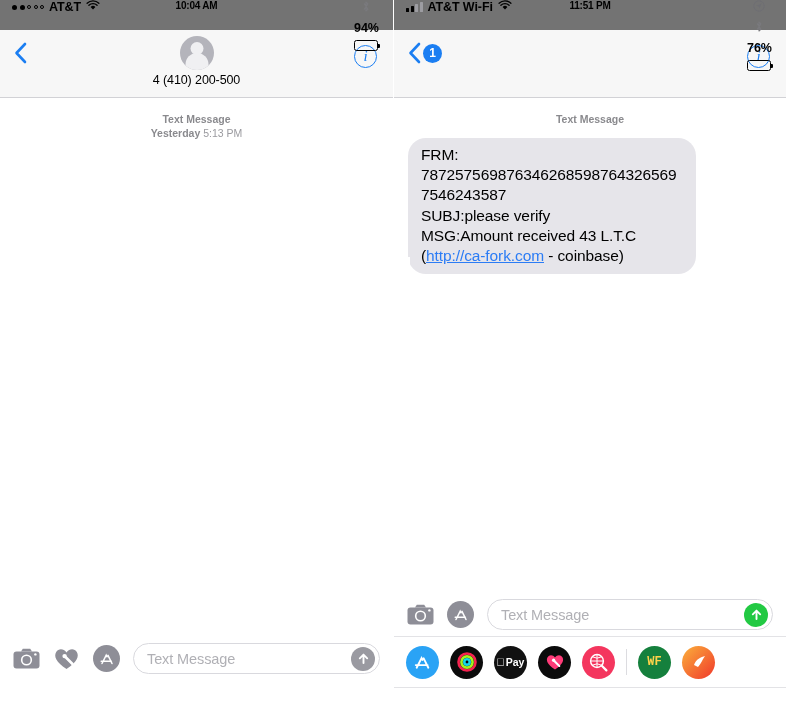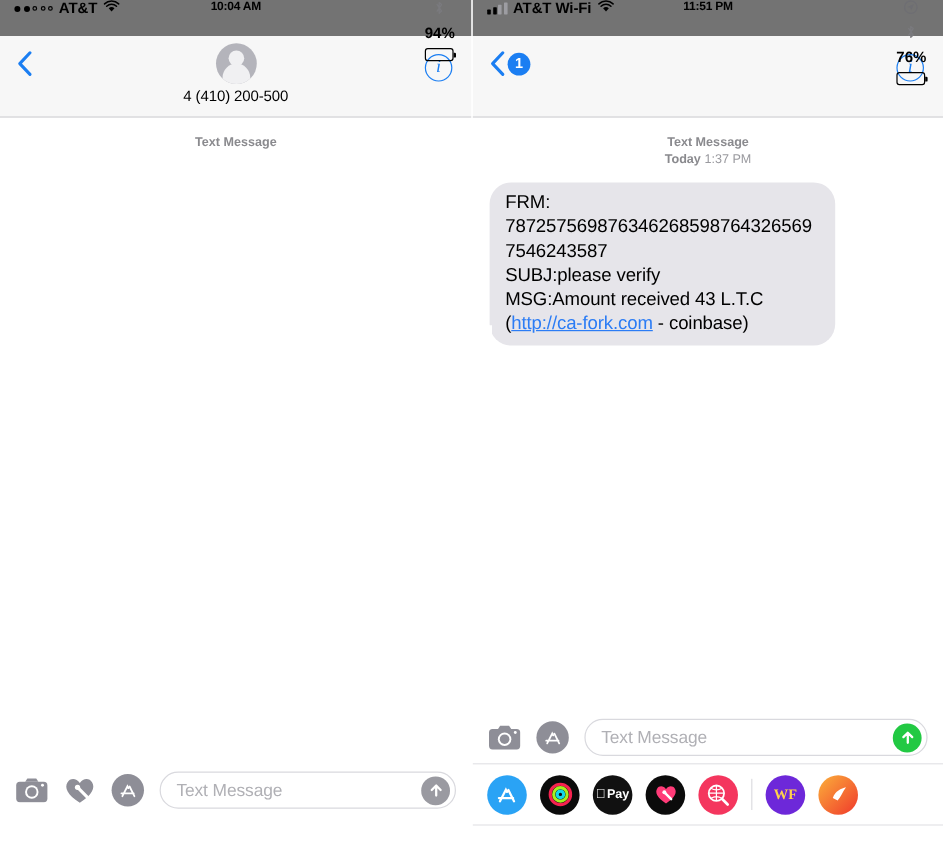--- a/index.html
+++ b/index.html
@@ -215,20 +215,24 @@
             <span class="body"></span>
         </div>
         <div class="contact-name">4 (410) 200-500</div>
       </div>
       <div class="info-btn">i</div>
     </div>
 
     <div class="convo">
       <div class="timestamp">
         <div class="ts-line1">Text Message</div>
+        <div>
+          <span class="ts-date">Yesterday</span>
+          <span class="ts-time">5:13 PM</span>
+        </div>
       </div>
     </div>
 
     <div class="bottombar" style="bottom:32px">
       <span class="icon-btn">
         <svg class="camera-icon" viewBox="0 0 27 21">
           <rect x="0.5" y="3.5" width="26" height="17" rx="3" fill="#8e8e97"></rect>
           <path d="M8 3.5 L9.8 0.8 L17.2 0.8 L19 3.5 Z" fill="#8e8e97"></path>
           <circle cx="13.5" cy="12" r="5.6" fill="#fff"></circle>
           <circle cx="13.5" cy="12" r="4" fill="#8e8e97"></circle>
@@ -303,24 +307,20 @@
           <path d="M11 2 L2.5 11 L11 20" stroke="#1b7ef2" stroke-width="2.6" fill="none" stroke-linecap="round" stroke-linejoin="round"></path>
         </svg>
         <span class="badge">1</span>
       </div>
       <div class="info-btn">i</div>
     </div>
 
     <div class="convo">
       <div class="timestamp">
         <div class="ts-line1">Text Message</div>
-        <div>
-          <span class="ts-date">Today</span>
-          <span class="ts-time">1:37 PM</span>
-        </div>
       </div>
       <div class="bubble-row">
         <div class="bubble" style="max-width:288px"><span>FRM:</span>
 <span>7872575698763462685987643265697546243587</span>
 <span>SUBJ:please verify</span>
 <span>MSG:Amount received 43 L.T.C (</span><span class="lnk">http://ca-fork.com</span><span> - coinbase)</span></div>
       </div>
     </div>
 
     <div class="bottombar" style="bottom:76px">
@@ -373,21 +373,21 @@
         </svg>
       </span>
       <span class="app-ic" style="background:#f4365e">
         <svg width="21" height="21" viewBox="0 0 21 21">
           <circle cx="9" cy="9" r="6.4" stroke="#fff" stroke-width="1.5" fill="none"></circle>
           <path d="M2.8 9 h12.4 M9 2.6 v12.8 M4.4 4.8 a9 9 0 0 0 9.2 0 M4.4 13.2 a9 9 0 0 1 9.2 0" stroke="#fff" stroke-width="1" fill="none"></path>
           <path d="M13.8 13.8 L18.4 18.4" stroke="#fff" stroke-width="2.2" stroke-linecap="round"></path>
         </svg>
       </span>
       <span class="drawer-div"></span>
-      <span class="app-ic" style="background:#6d28d9;font-family:Liberation Serif, serif;color:#ffd24a;font-size:12px">WF</span>
+      <span class="app-ic" style="background:#15803d;font-family:Liberation Mono, monospace;color:#ffd24a;font-size:12px">WF</span>
       <span class="app-ic" style="background:linear-gradient(135deg,#fbb03b,#f0382b)">
         <svg width="20" height="20" viewBox="0 0 20 20">
           <path d="M5 13 C7 7 12 5 16 4 C13 8 12 12 9 15 Z" fill="#fff"></path>
         </svg>
       </span>
     </div>
   </div>
 
 </div>
 

